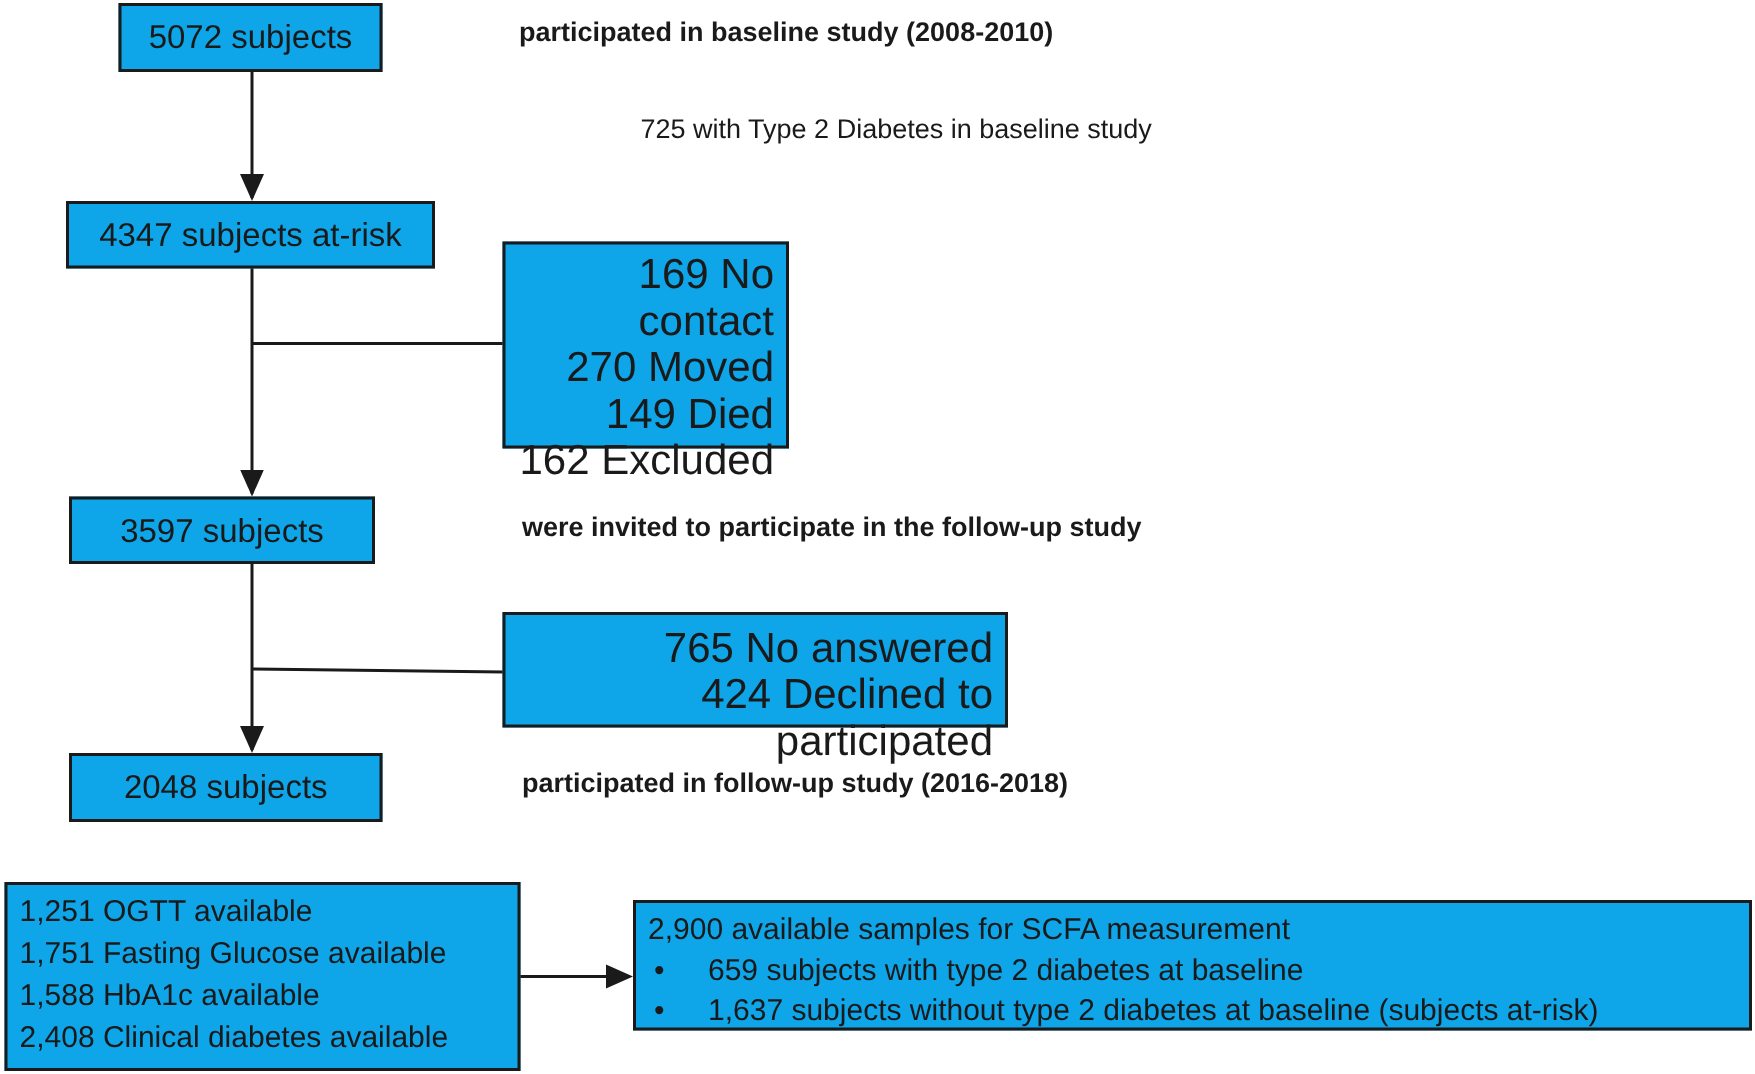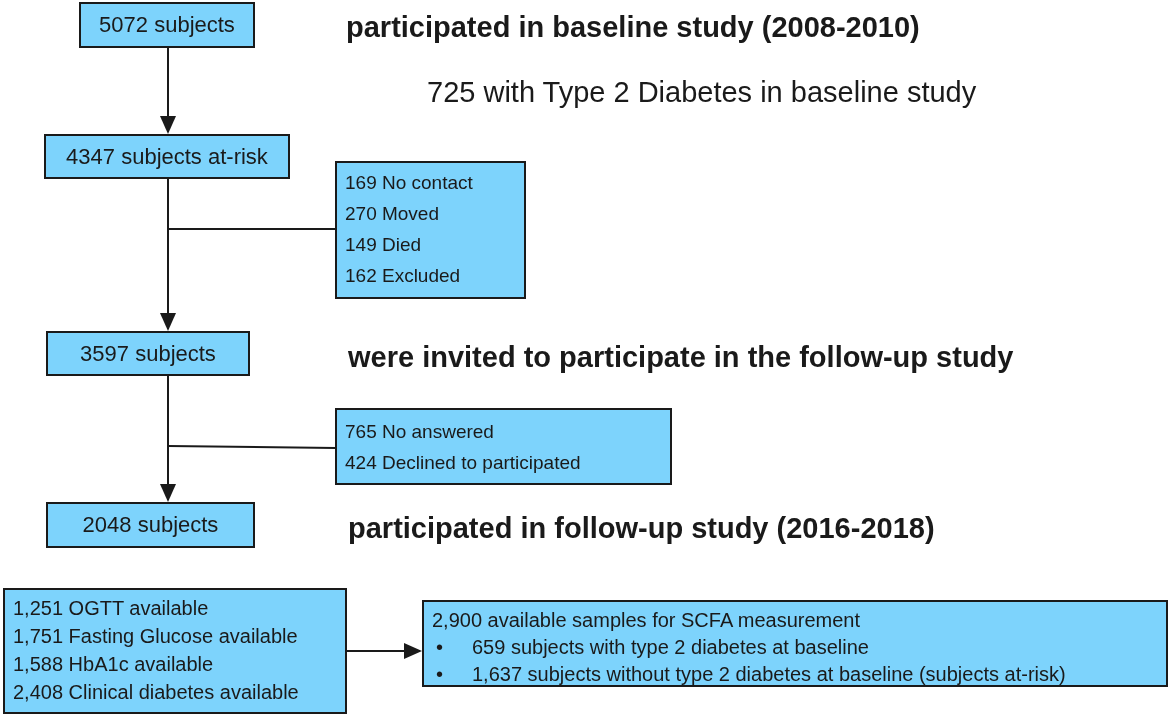--- a/index.html
+++ b/index.html
@@ -1,22 +1,22 @@
 <!DOCTYPE html>
 <html><head>
 <meta charset="utf-8">
 <style>
   html, body { margin:0; padding:0; background:#ffffff; }
   body { width:1170px; height:716px; position:relative; overflow:hidden;
          font-family:"Liberation Sans", "DejaVu Sans", sans-serif; color:#1a1a1a; }
-  .box { position:absolute; border:2px solid #1a1a1a; box-sizing:border-box; background:#7dd3fc; }
+  .box { position:absolute; border:2px solid #1a1a1a; box-sizing:border-box; background:#0ea5e9; }
   .center { display:flex; align-items:center; justify-content:center; font-size:22px; }
-  .label { position:absolute; font-size:29px; white-space:nowrap; }
+  .label { position:absolute; font-size:18px; white-space:nowrap; }
   .bold { font-weight:bold; }
-  .list { font-size:19px; line-height:31px; padding:4px 8px; }
+  .list { font-size:28px; line-height:31px; padding:4px 8px;text-align:right; }
   .list2 { font-size:20px; line-height:28px; padding:4px 8px; }
   .list3 { font-size:20px; line-height:27px; padding:18px 8px; }
   .bullet-row { display:flex; }
   .bullet-row .dot { width:36px; padding-left:4px; }
   svg.lines { position:absolute; left:0; top:0; }
 </style>
 </head>
 <body>
 
 <svg class="lines" width="1170" height="716">

